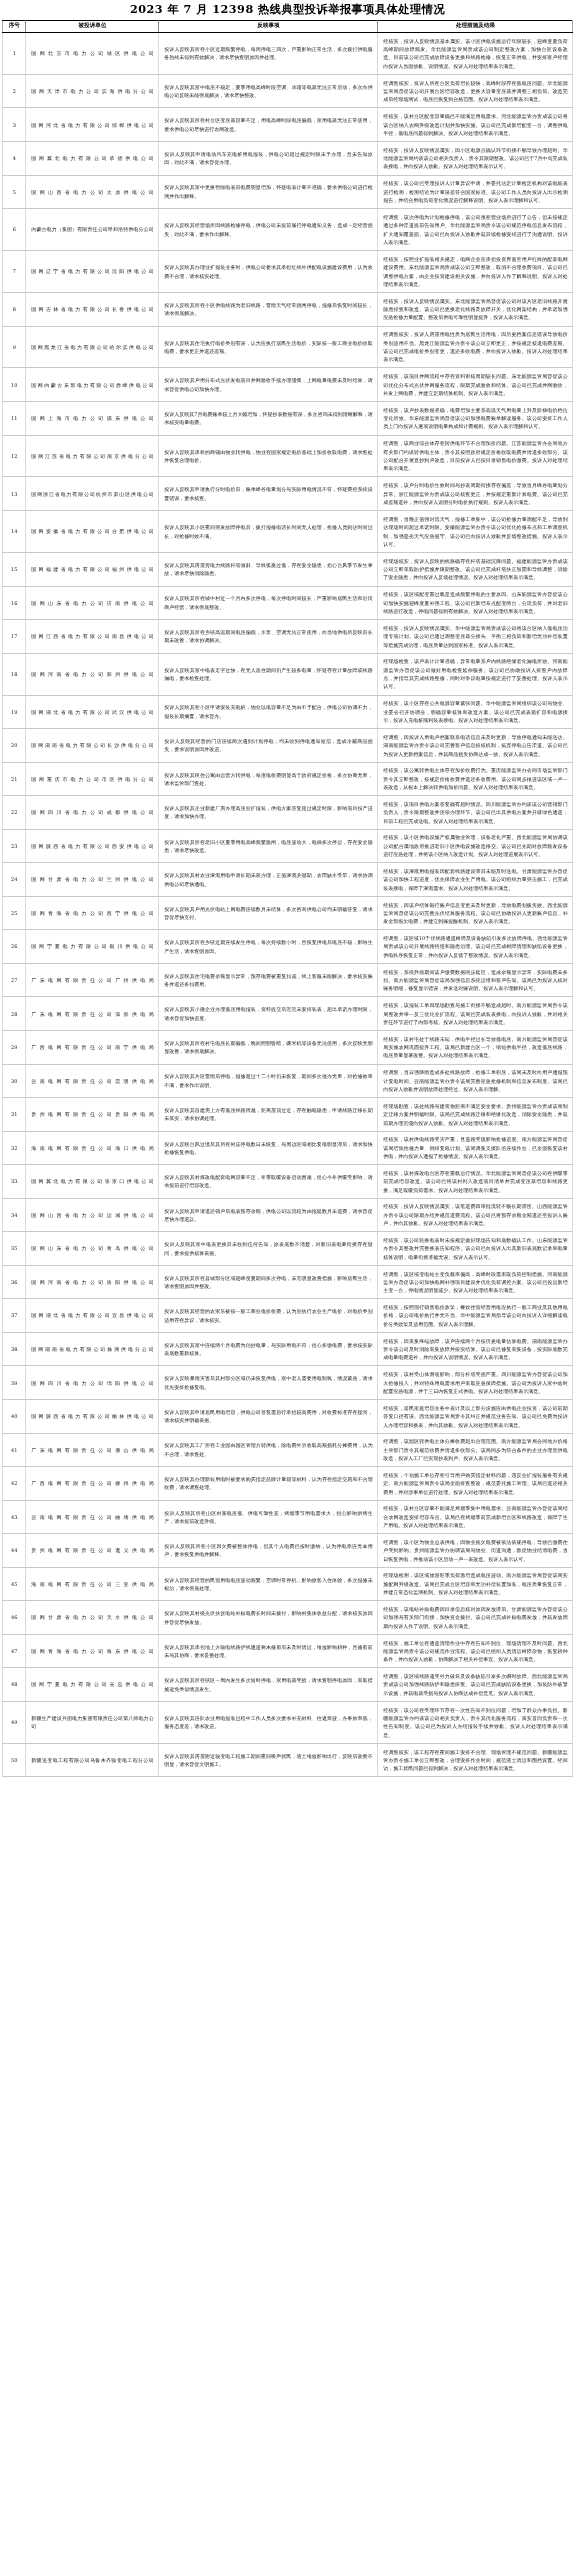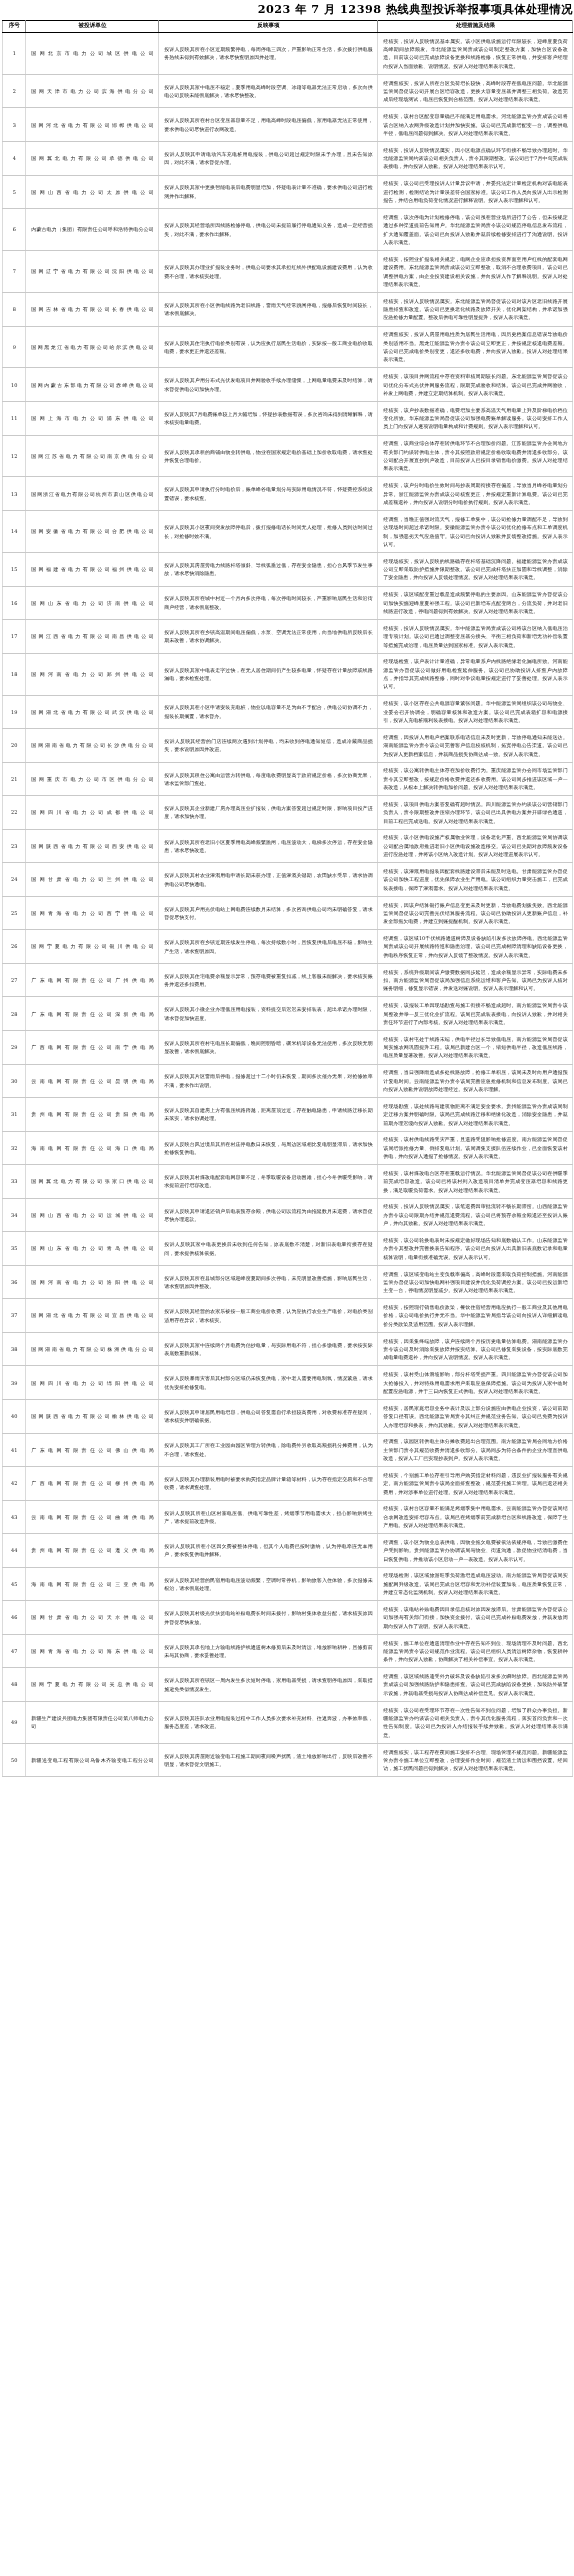--- a/index.html
+++ b/index.html
@@ -3,21 +3,21 @@
 <meta charset="utf-8">
 <style>
   html,body{margin:0;padding:0;background:#ffffff;}
   body{
     width:575px;min-height:2576px;
     font-family:"DejaVu Serif","Liberation Serif",serif;
     color:#111;
   }
   .page{padding:1.1px 2.1px 10.6px 2.1px;box-sizing:border-box;}
   .doc-title{
-    text-align:right;
+    text-align:center;
     font-size:11.2px;
     font-weight:bold;
     letter-spacing:0.5px;
     margin:0.5px 0 3.2px 0;
     color:#000;
   }
   table.report{
     width:570px;
     border-collapse:collapse;
     table-layout:fixed;

